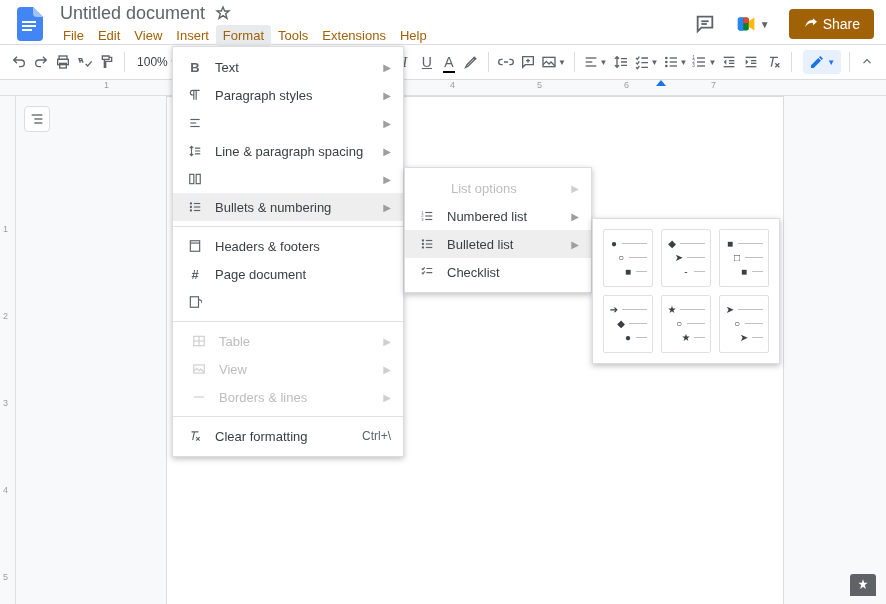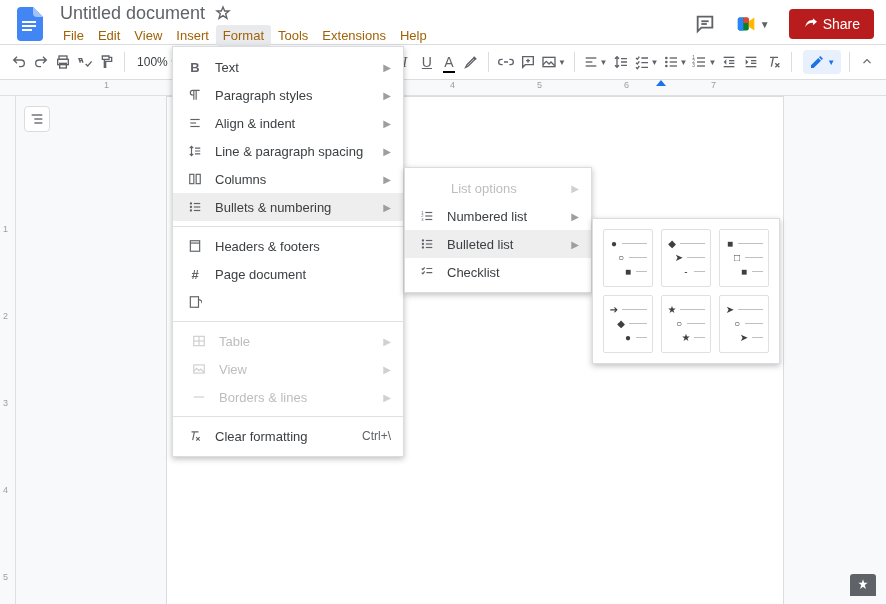--- a/index.html
+++ b/index.html
@@ -46,21 +46,21 @@
   }
   .menubar .mitem.open {
     background: #e8eaed;
   }
   .header-spacer { flex: 1; }
   .header-right { display:flex; align-items:center; gap:14px; }
   .hr-icon { width:24px;height:24px;display:flex;align-items:center;justify-content:center;color:#5f6368;cursor:pointer;}
   .meet-btn { display:flex;align-items:center;border:1px solid transparent;border-radius:4px;padding:2px 4px;cursor:pointer;}
   .meet-caret { font-size:10px;color:#5f6368;margin-left:2px;}
   .share-btn {
-    background:#b91c1c;color:#fff;font-weight:500;
+    background:#a16207;color:#fff;font-weight:500;
     padding:7px 14px;border-radius:4px;display:flex;align-items:center;gap:6px;
     cursor:pointer;font-size:14px;
   }
 
   
   .toolbar {
     height: 36px;
     border-top: 1px solid #dadce0;
     border-bottom: 1px solid #dadce0;
     display:flex;align-items:center;
@@ -415,40 +415,38 @@
       <span class="arrow">▶</span>
     </div>
   <div class="row">
       <span class="ico">
         <svg width="14" height="14" viewBox="0 0 24 24">
           <line x1="4" y1="6" x2="20" y2="6" stroke="#5f6368" stroke-width="2"></line>
           <line x1="4" y1="12" x2="14" y2="12" stroke="#5f6368" stroke-width="2"></line>
           <line x1="4" y1="18" x2="20" y2="18" stroke="#5f6368" stroke-width="2"></line>
         </svg>
       </span>
-      <span class="lbl">Align &amp; indent</span>
       <span class="arrow">▶</span>
     </div>
   <div class="row">
       <span class="ico">
         <svg width="14" height="14" viewBox="0 0 24 24">
           <path fill="none" stroke="#5f6368" stroke-width="2" d="M6 4v16M3 7l3-3 3 3M3 17l3 3 3-3M12 7h9M12 12h9M12 17h9"></path>
         </svg>
       </span>
       <span class="lbl">Line &amp; paragraph spacing</span>
       <span class="arrow">▶</span>
     </div>
   <div class="row">
       <span class="ico">
         <svg width="14" height="14" viewBox="0 0 24 24">
           <rect x="3" y="4" width="7" height="16" fill="none" stroke="#5f6368" stroke-width="2"></rect>
           <rect x="14" y="4" width="7" height="16" fill="none" stroke="#5f6368" stroke-width="2"></rect>
         </svg>
       </span>
-      <span class="lbl">Columns</span>
       <span class="arrow">▶</span>
     </div>
   <div class="row hover">
       <span class="ico">
         <svg width="14" height="14" viewBox="0 0 24 24">
           <circle cx="5" cy="6" r="2" fill="#5f6368"></circle>
           <circle cx="5" cy="12" r="2" fill="#5f6368"></circle>
           <circle cx="5" cy="18" r="2" fill="#5f6368"></circle>
           <line x1="10" y1="6" x2="21" y2="6" stroke="#5f6368" stroke-width="2"></line>
           <line x1="10" y1="12" x2="21" y2="12" stroke="#5f6368" stroke-width="2"></line>

